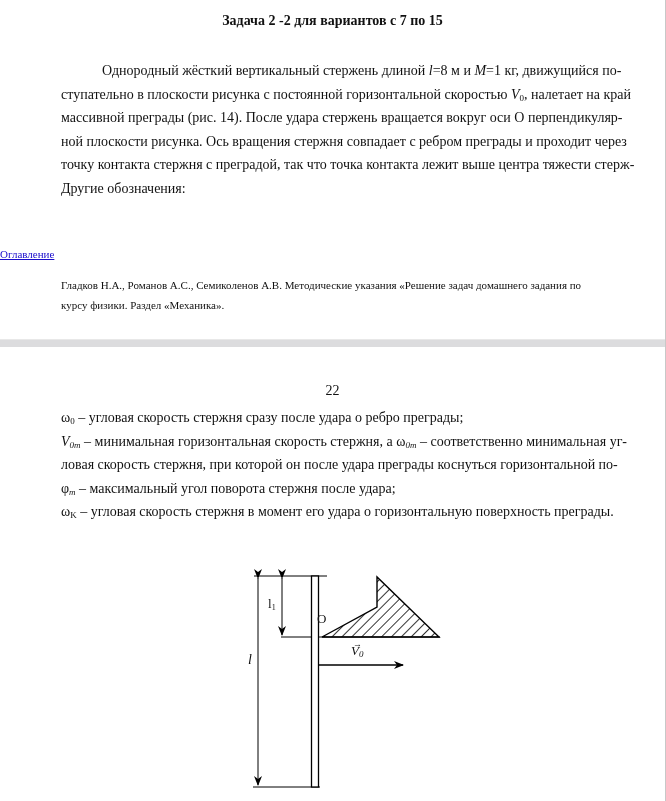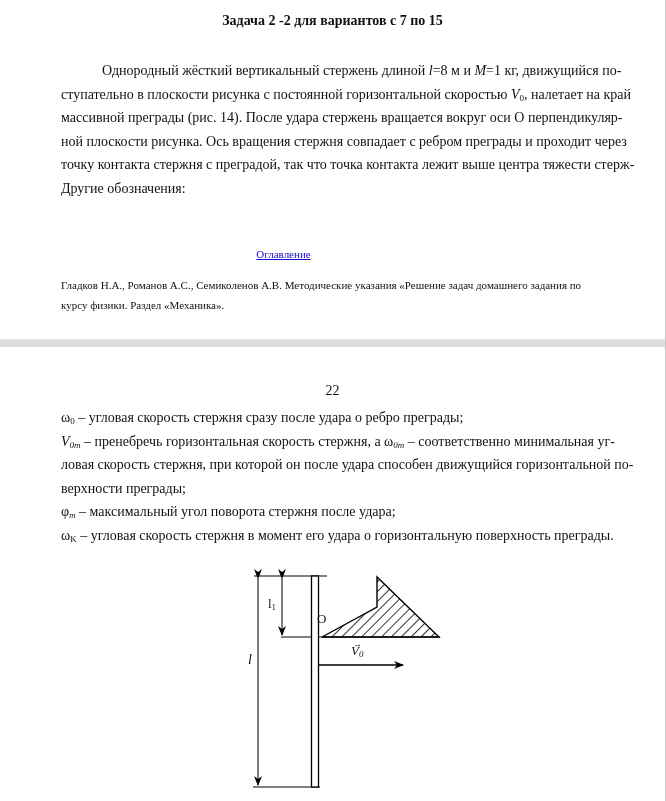--- a/index.html
+++ b/index.html
@@ -67,21 +67,20 @@
       text-align-last: justify;
     }
     .para .line.last { text-align-last: left; }
     .para .line.indent { padding-left: 41px; }
     .i { font-style: italic; }
     sub { font-size: 9px; vertical-align: -2px; line-height: 0; }
     .toc-link {
       position: absolute;
       top: 247px;
       left: 0; width: 567px;
-      text-align: center;
       font-size: 11px;
       line-height: 14px;
     }
     .toc-link a {
       color: #1a0dcc;
       text-decoration: underline;
       cursor: pointer;
     }
     .citation {
       position: absolute;
@@ -154,23 +153,22 @@
   </div>
 
   <div class="page-gap"></div>
 
   <div class="page page-2"></div>
 
   <div class="page-number">22</div>
 
   <div class="para p2">
     <span class="line last"><span>ω</span><sub>0</sub><span> – угловая скорость стержня сразу после удара о ребро преграды;</span></span>
-    <span class="line"><span class="i">V</span><sub class="i">0m</sub><span> – пренебречь горизонтальная скорость стержня, а </span><span>ω</span><sub class="i">0m</sub><span> – соответственно минимальная уг-</span></span>
-    <span class="line">ловая скорость стержня, при которой он после удара способен движущийся горизонтальной по-</span>
-    <span class="line last">верхности преграды;</span>
+    <span class="line"><span class="i">V</span><sub class="i">0m</sub><span> – минимальная горизонтальная скорость стержня, а </span><span>ω</span><sub class="i">0m</sub><span> – соответственно минимальная уг-</span></span>
+    <span class="line">ловая скорость стержня, при которой он после удара преграды коснуться горизонтальной по-</span>
     <span class="line last"><span>φ</span><sub class="i">m</sub><span> – максимальный угол поворота стержня после удара;</span></span>
     <span class="line last"><span>ω</span><sub>K</sub><span> – угловая скорость стержня в момент его удара о горизонтальную поверхность преграды.</span></span>
   </div>
 
   <div class="diagram">
     <svg width="230" height="241" viewBox="0 0 230 241">
       <defs>
         <pattern id="hatch" patternUnits="userSpaceOnUse" width="7" height="7" patternTransform="rotate(45)">
           <line x1="0" y1="0" x2="0" y2="7" stroke="#000" stroke-width="1.6"></line>
         </pattern>

